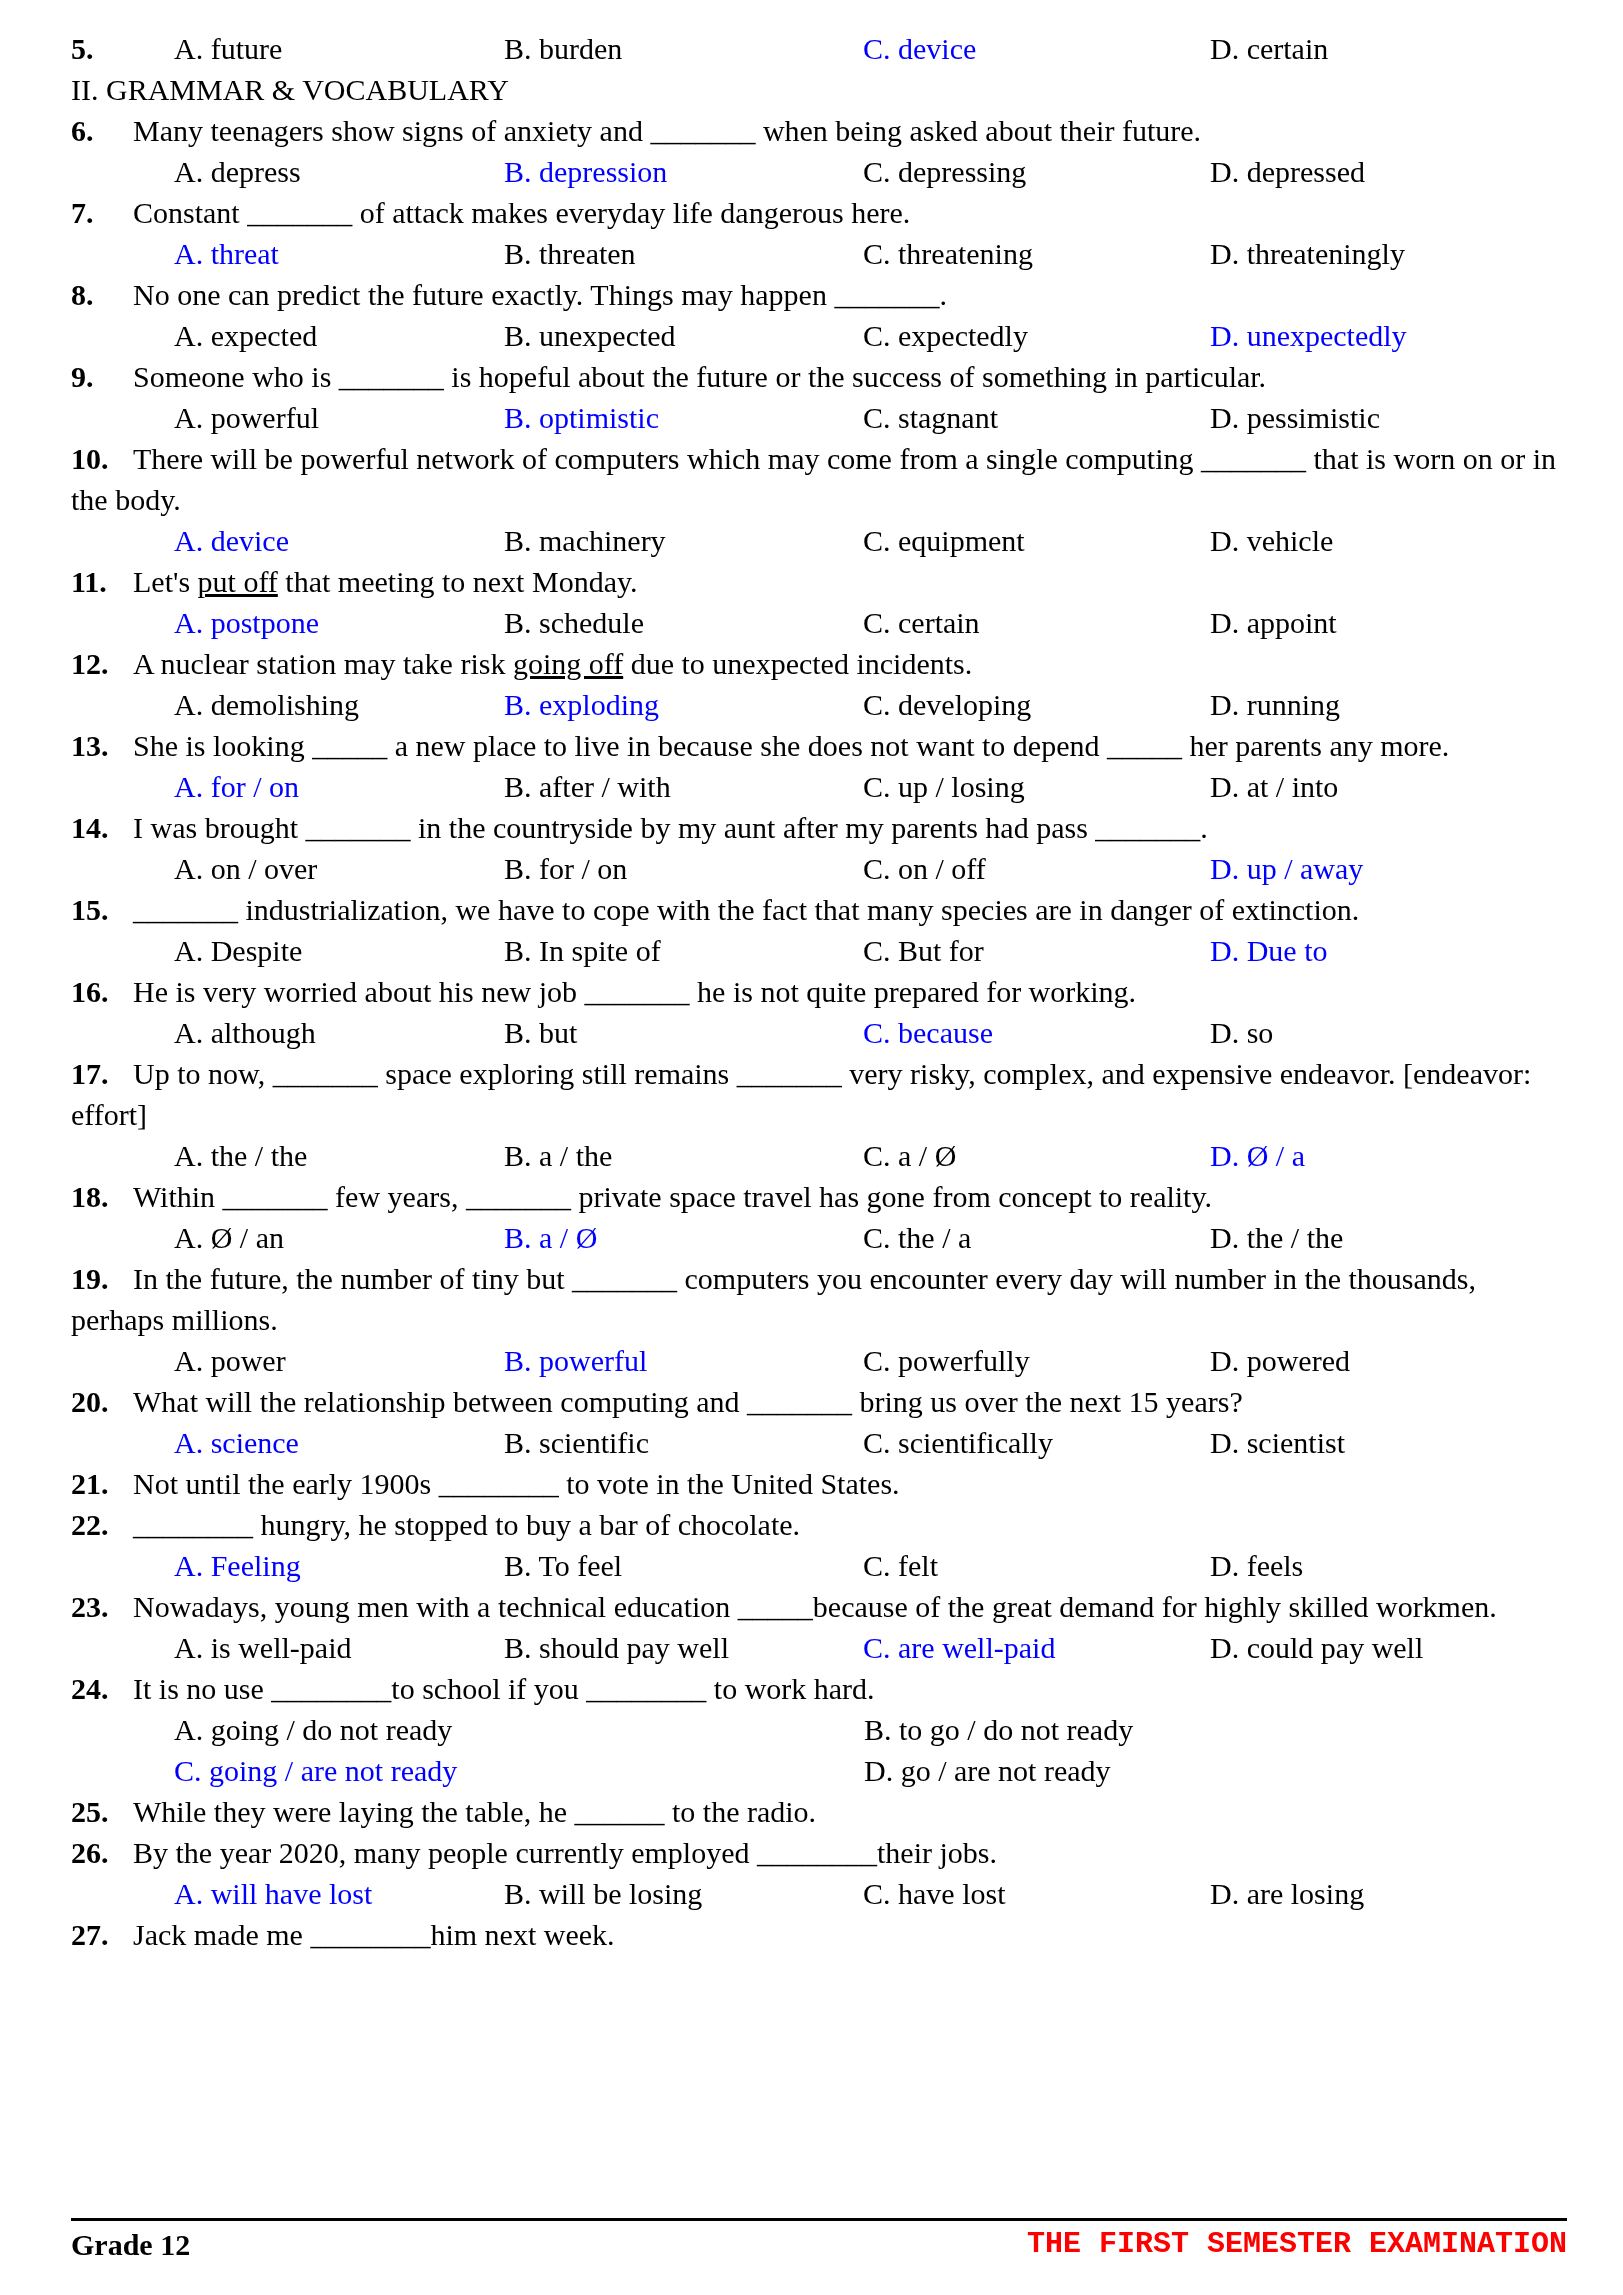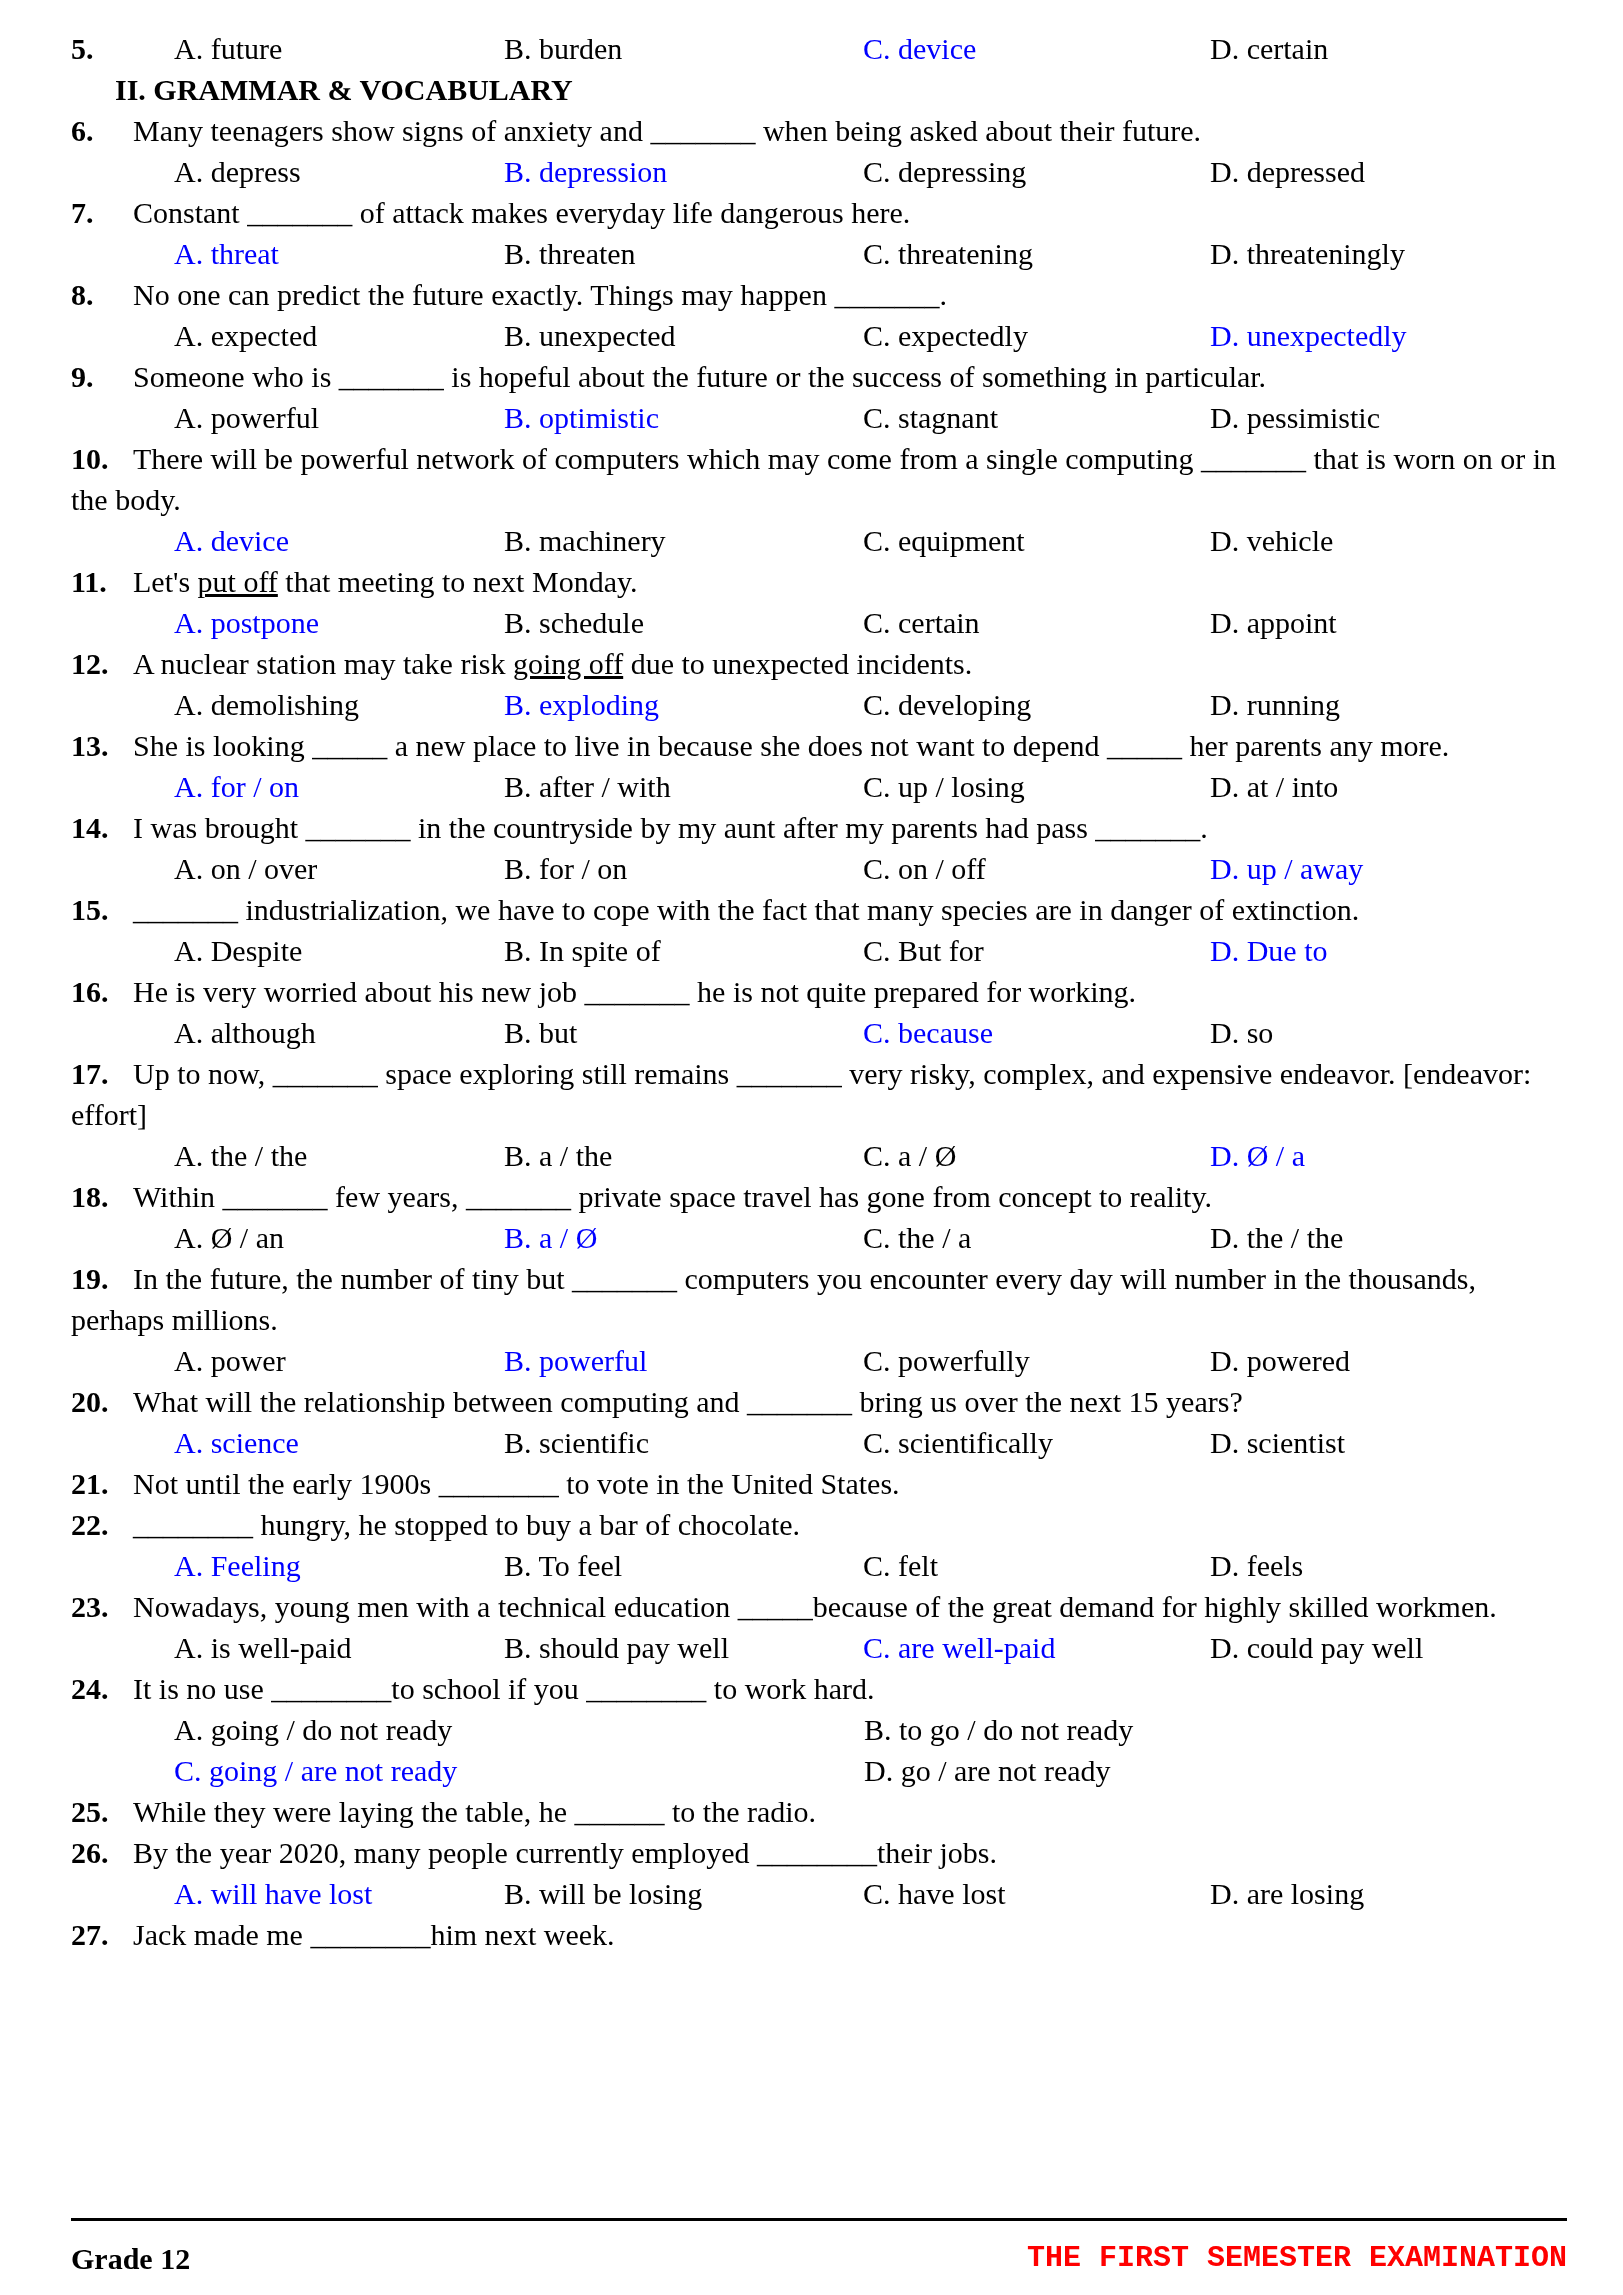--- a/index.html
+++ b/index.html
@@ -9,29 +9,29 @@
     width: 1623px; height: 2295px;
     background: #ffffff;
     position: relative; overflow: hidden;
     font-family: "Liberation Serif", serif;
     font-size: 30px; line-height: 41px; color: #000;
   }
   .content { padding: 27.5px 56px 0 71px; }
   .question { position: relative; }
   .q-num { display: inline-block; width: 62px; font-weight: 700; }
   .q-num.abs { position: absolute; left: -103px; top: 0; }
-  .heading { font-weight: 700; margin-left: 44px; }
+  .heading { font-weight: 400; }
   .options { margin-left: 103px; display: grid; grid-template-columns: 330px 359px 347px auto; position: relative; }
   .options.two { grid-template-columns: 690px auto; }
   .opt { white-space: nowrap; }
   .opt.ans { color: var(--answer-blue); }
   .u { text-decoration: underline; }
   .footer { position: absolute; left: 71px; right: 56px; top: 2218px; }
   .footer-rule { border-top: 3.3px solid #000; height: 0; }
-  .footer-row { display: flex; justify-content: space-between; font-weight: 700; margin-top: 17px; }
+  .footer-row { display: flex; justify-content: space-between; font-weight: 700; margin-top: 3px; }
   .footer-right { color: var(--title-red); font-family: Liberation Mono, monospace; }
 </style>
 </head>
 <body>
 
 <div class="page">
   <div class="content">
     <div id="q5-block">
         <div class="question">
           <div class="options four">

